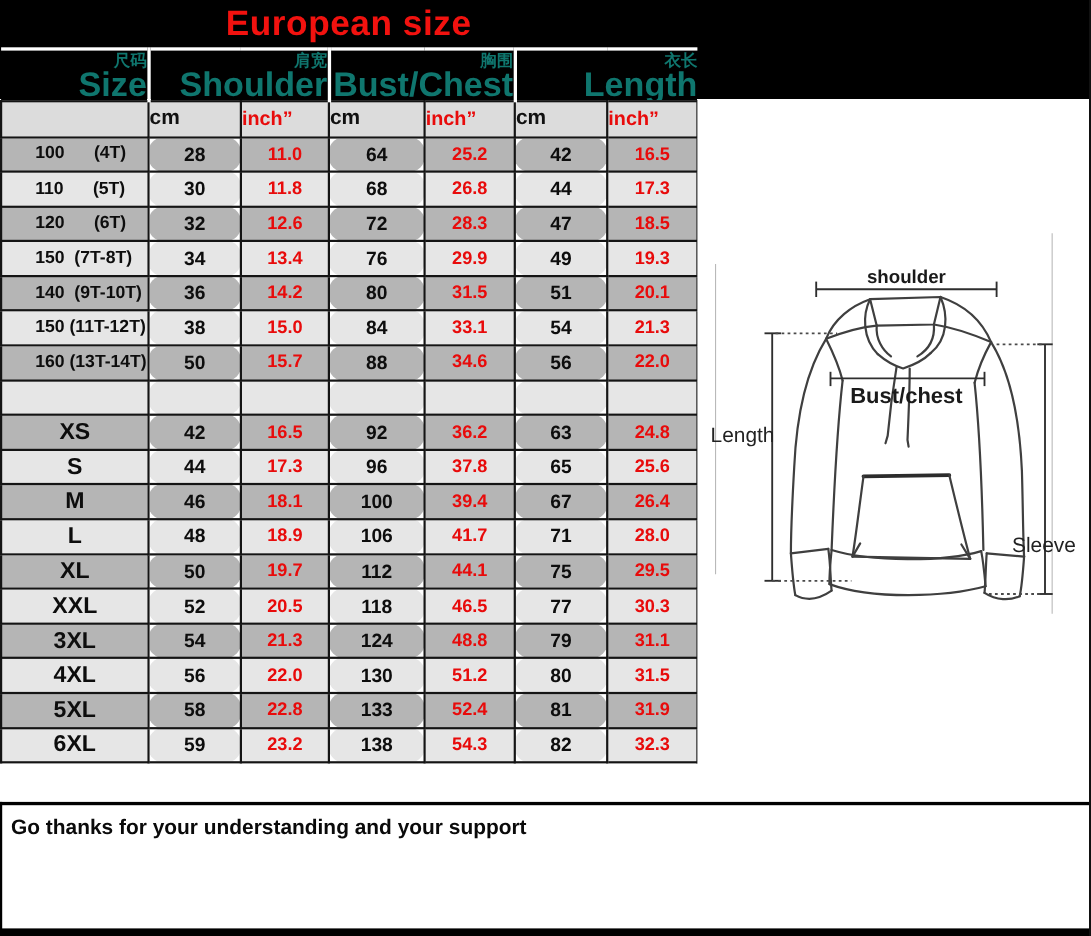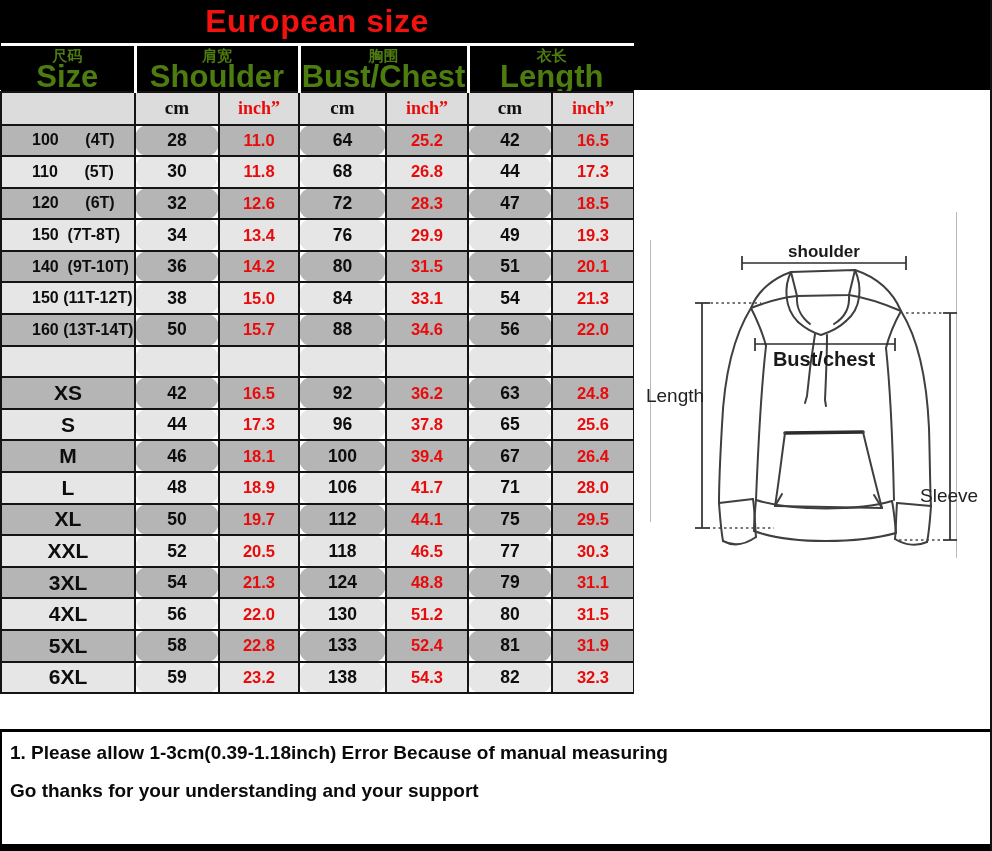--- a/index.html
+++ b/index.html
@@ -9,26 +9,26 @@
 
   
   .band { position:absolute; left:0; top:0; width:992px; height:90px; background:#000; }
   .title { position:absolute; left:0; top:3px; width:634px; text-align:center;
            font-size:32px; font-weight:bold; color:#f2120f; letter-spacing:0.5px; }
 
   
   table.size-table { position:absolute; left:0; top:43px; border-collapse:collapse; table-layout:fixed;
                      border-top:3px solid #fff; }
   th, td { overflow:hidden; vertical-align:middle; }
-  .hcell { background:#000; color:#4d7c0f; border-left:3px solid #fff; height:47px; text-align:center; }
+  .hcell { background:#000; color:#0f766e; border-left:3px solid #fff; height:47px; text-align:right; }
   .hcell:first-child { border-left:none; }
   .hcell .zh { font-size:15px; line-height:17px; font-weight:bold; }
   .hcell .en { font-size:31px; line-height:26px; font-weight:bold; }
-  .sub-cell { background:#dcdcdc; height:33px; text-align:center; font-weight:bold;
-              border:2px solid #141414;font-family:Liberation Serif, serif; }
+  .sub-cell { background:#dcdcdc; height:33px; font-weight:bold;
+              border:2px solid #141414; }
   .sub-cell.cm   { font-size:19px; color:#111; }
   .sub-cell.inch { font-size:18px; color:#e80b0b; border-left:2px dashed #141414; }
   tbody td { border:2px solid #141414; height:31.6px; text-align:center; font-weight:bold; }
   tr.dark  td { background:#b5b5b5; }
   tr.light td { background:#e6e6e6; }
   td.cm-val   { font-size:17.5px; color:#0d0d0d;border-radius:13px; }
   td.inch-val { font-size:16.5px; color:#e80b0b; border-left:2px dashed #141414; }
   td.size-cell.kid   { text-align:left; padding-left:30px; white-space:pre; font-size:16px; color:#0d0d0d; }
   td.size-cell.adult { font-size:21px; color:#0d0d0d; }
 
@@ -347,17 +347,16 @@
         <line class="meas" x1="309" y1="223" x2="323" y2="223"></line>
         <line class="meas" x1="309" y1="450" x2="323" y2="450"></line>
         <line class="dash" x1="272" y1="223" x2="313" y2="223"></line>
         <line class="dash" x1="265" y1="450" x2="314" y2="450"></line>
       </g>
       <text class="lbl" x="286" y="412" font-size="19" text-anchor="start">Sleeve</text>
     </svg>
   </div>
 
   <div class="footer">
-    <div class="line">1. Please allow 1-3cm(0.39-1.18inch) Error Because of manual measuring</div>
     <div class="line">Go thanks for your understanding and your support</div>
   </div>
 
 </div>
 
 </body></html>

